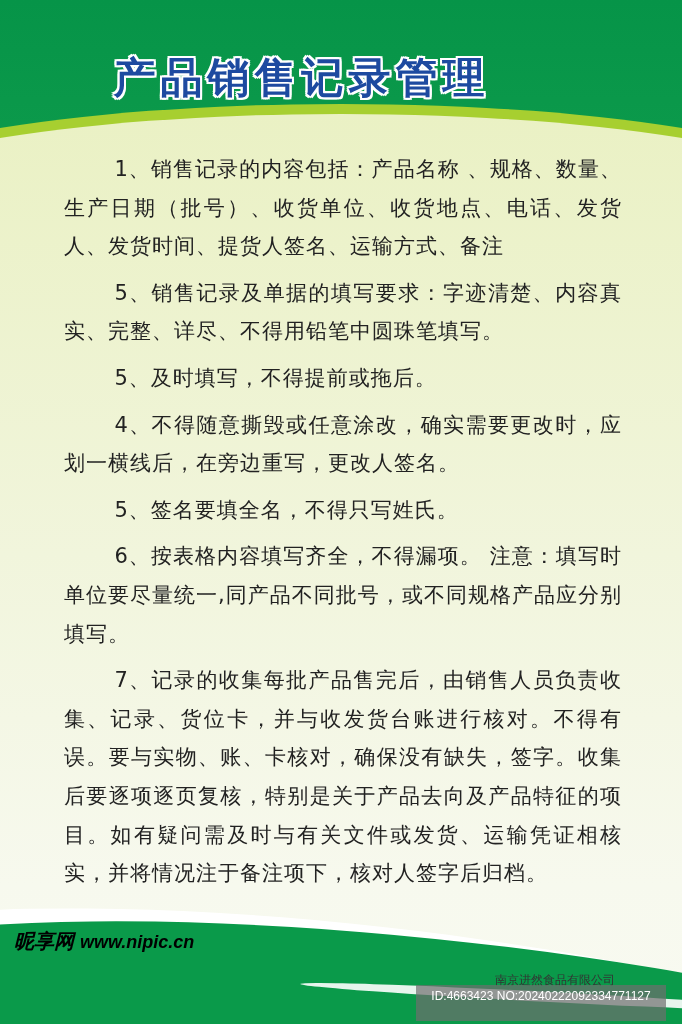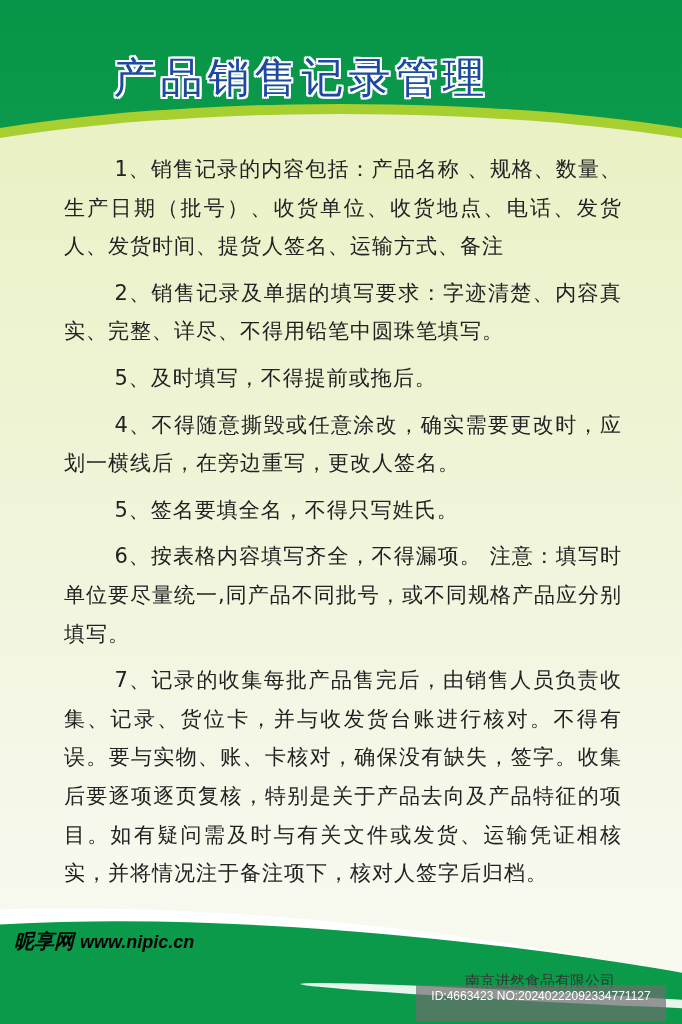--- a/index.html
+++ b/index.html
@@ -7,21 +7,21 @@
     width: 682px; height: 1024px; position: relative; overflow: hidden;
     background: #0a9a4a;
     font-family: "DejaVu Sans", "Liberation Sans", sans-serif;
   }
   .top-band {
     position: absolute; left: 0; top: 0; width: 682px; height: 200px;
     background: linear-gradient(180deg, #069448 0%, #0e9c4c 100%);
   }
   .title {
     position: absolute; left: 0; top: 50px; width: 603px; text-align: center;
-    font-size: 42px; font-weight: normal; color: #1d4aa0; letter-spacing: 5px;
+    font-size: 42px; font-weight: bold; color: #1d4aa0; letter-spacing: 5px;
     text-shadow: 2px 0 0 #fff, -2px 0 0 #fff, 0 2px 0 #fff, 0 -2px 0 #fff,
                  2px 2px 0 #fff, -2px -2px 0 #fff, 2px -2px 0 #fff, -2px 2px 0 #fff;
   }
   .content-panel {
     position: absolute; left: -160px; top: 104px; width: 1002px; height: 1100px;
     border-radius: 50% 50% 0 0 / 90px 90px 0 0;
     background: #a7cf30;
   }
   .content-inner {
     position: absolute; left: -160px; top: 114px; width: 1002px; height: 1100px;
@@ -41,21 +41,21 @@
   .bottom-swoosh-green {
     position: absolute; left: -260px; top: 946px; width: 1500px; height: 300px;
     border-radius: 50%; background: #0a9a4a;
     transform: rotate(7deg);
   }
   .bottom-stripe {
     position: absolute; left: 300px; top: 992px; width: 500px; height: 10px;
     background: #fff; border-radius: 50%; transform: rotate(3deg); opacity: .9;
   }
   .company {
-    position: absolute; right: 67px; top: 972px; font-size: 15px; color: #333;
+    position: absolute; right: 67px; top: 972px; font-size: 12px; color: #333;
   }
   .id-bar {
     position: absolute; left: 416px; top: 985px; width: 250px; height: 36px;
     background: rgba(110,110,110,0.7); color: #fff; font-size: 12px;
     line-height: 22px; text-align: center; font-family: "Liberation Sans", sans-serif;
   }
   .watermark {
     position: absolute; left: 14px; top: 928px; color: #000000; font-weight: bold;
     font-style: italic; font-size: 18px; font-family: "Liberation Sans", sans-serif;
   }
@@ -65,21 +65,21 @@
 <body>
 
 <div class="top-band"></div>
 <div class="title">产品销售记录管理</div>
 
 <div class="content-panel"></div>
 <div class="content-inner"></div>
 
 <div class="body-text">
   <p class="para">1、销售记录的内容包括：产品名称 、规格、数量、生产日期（批号）、收货单位、收货地点、电话、发货人、发货时间、提货人签名、运输方式、备注</p>
-  <p class="para">2、销售记录及单据的填写要求：字迹清楚、内容真实、完整、详尽、不得用铅笔中圆珠笔填写。</p>
+  <p class="para">5、销售记录及单据的填写要求：字迹清楚、内容真实、完整、详尽、不得用铅笔中圆珠笔填写。</p>
   <p class="para">5、及时填写，不得提前或拖后。</p>
   <p class="para">4、不得随意撕毁或任意涂改，确实需要更改时，应划一横线后，在旁边重写，更改人签名。</p>
   <p class="para">5、签名要填全名，不得只写姓氏。</p>
   <p class="para">6、按表格内容填写齐全，不得漏项。 注意：填写时单位要尽量统一,同产品不同批号，或不同规格产品应分别填写。</p>
   <p class="para">7、记录的收集每批产品售完后，由销售人员负责收集、记录、货位卡，并与收发货台账进行核对。不得有误。要与实物、账、卡核对，确保没有缺失，签字。收集后要逐项逐页复核，特别是关于产品去向及产品特征的项目。如有疑问需及时与有关文件或发货、运输凭证相核实，并将情况注于备注项下，核对人签字后归档。</p>
 </div>
 
 <div class="bottom-swoosh-white"></div>
 <div class="bottom-swoosh-green"></div>
 <div class="bottom-stripe"></div>

